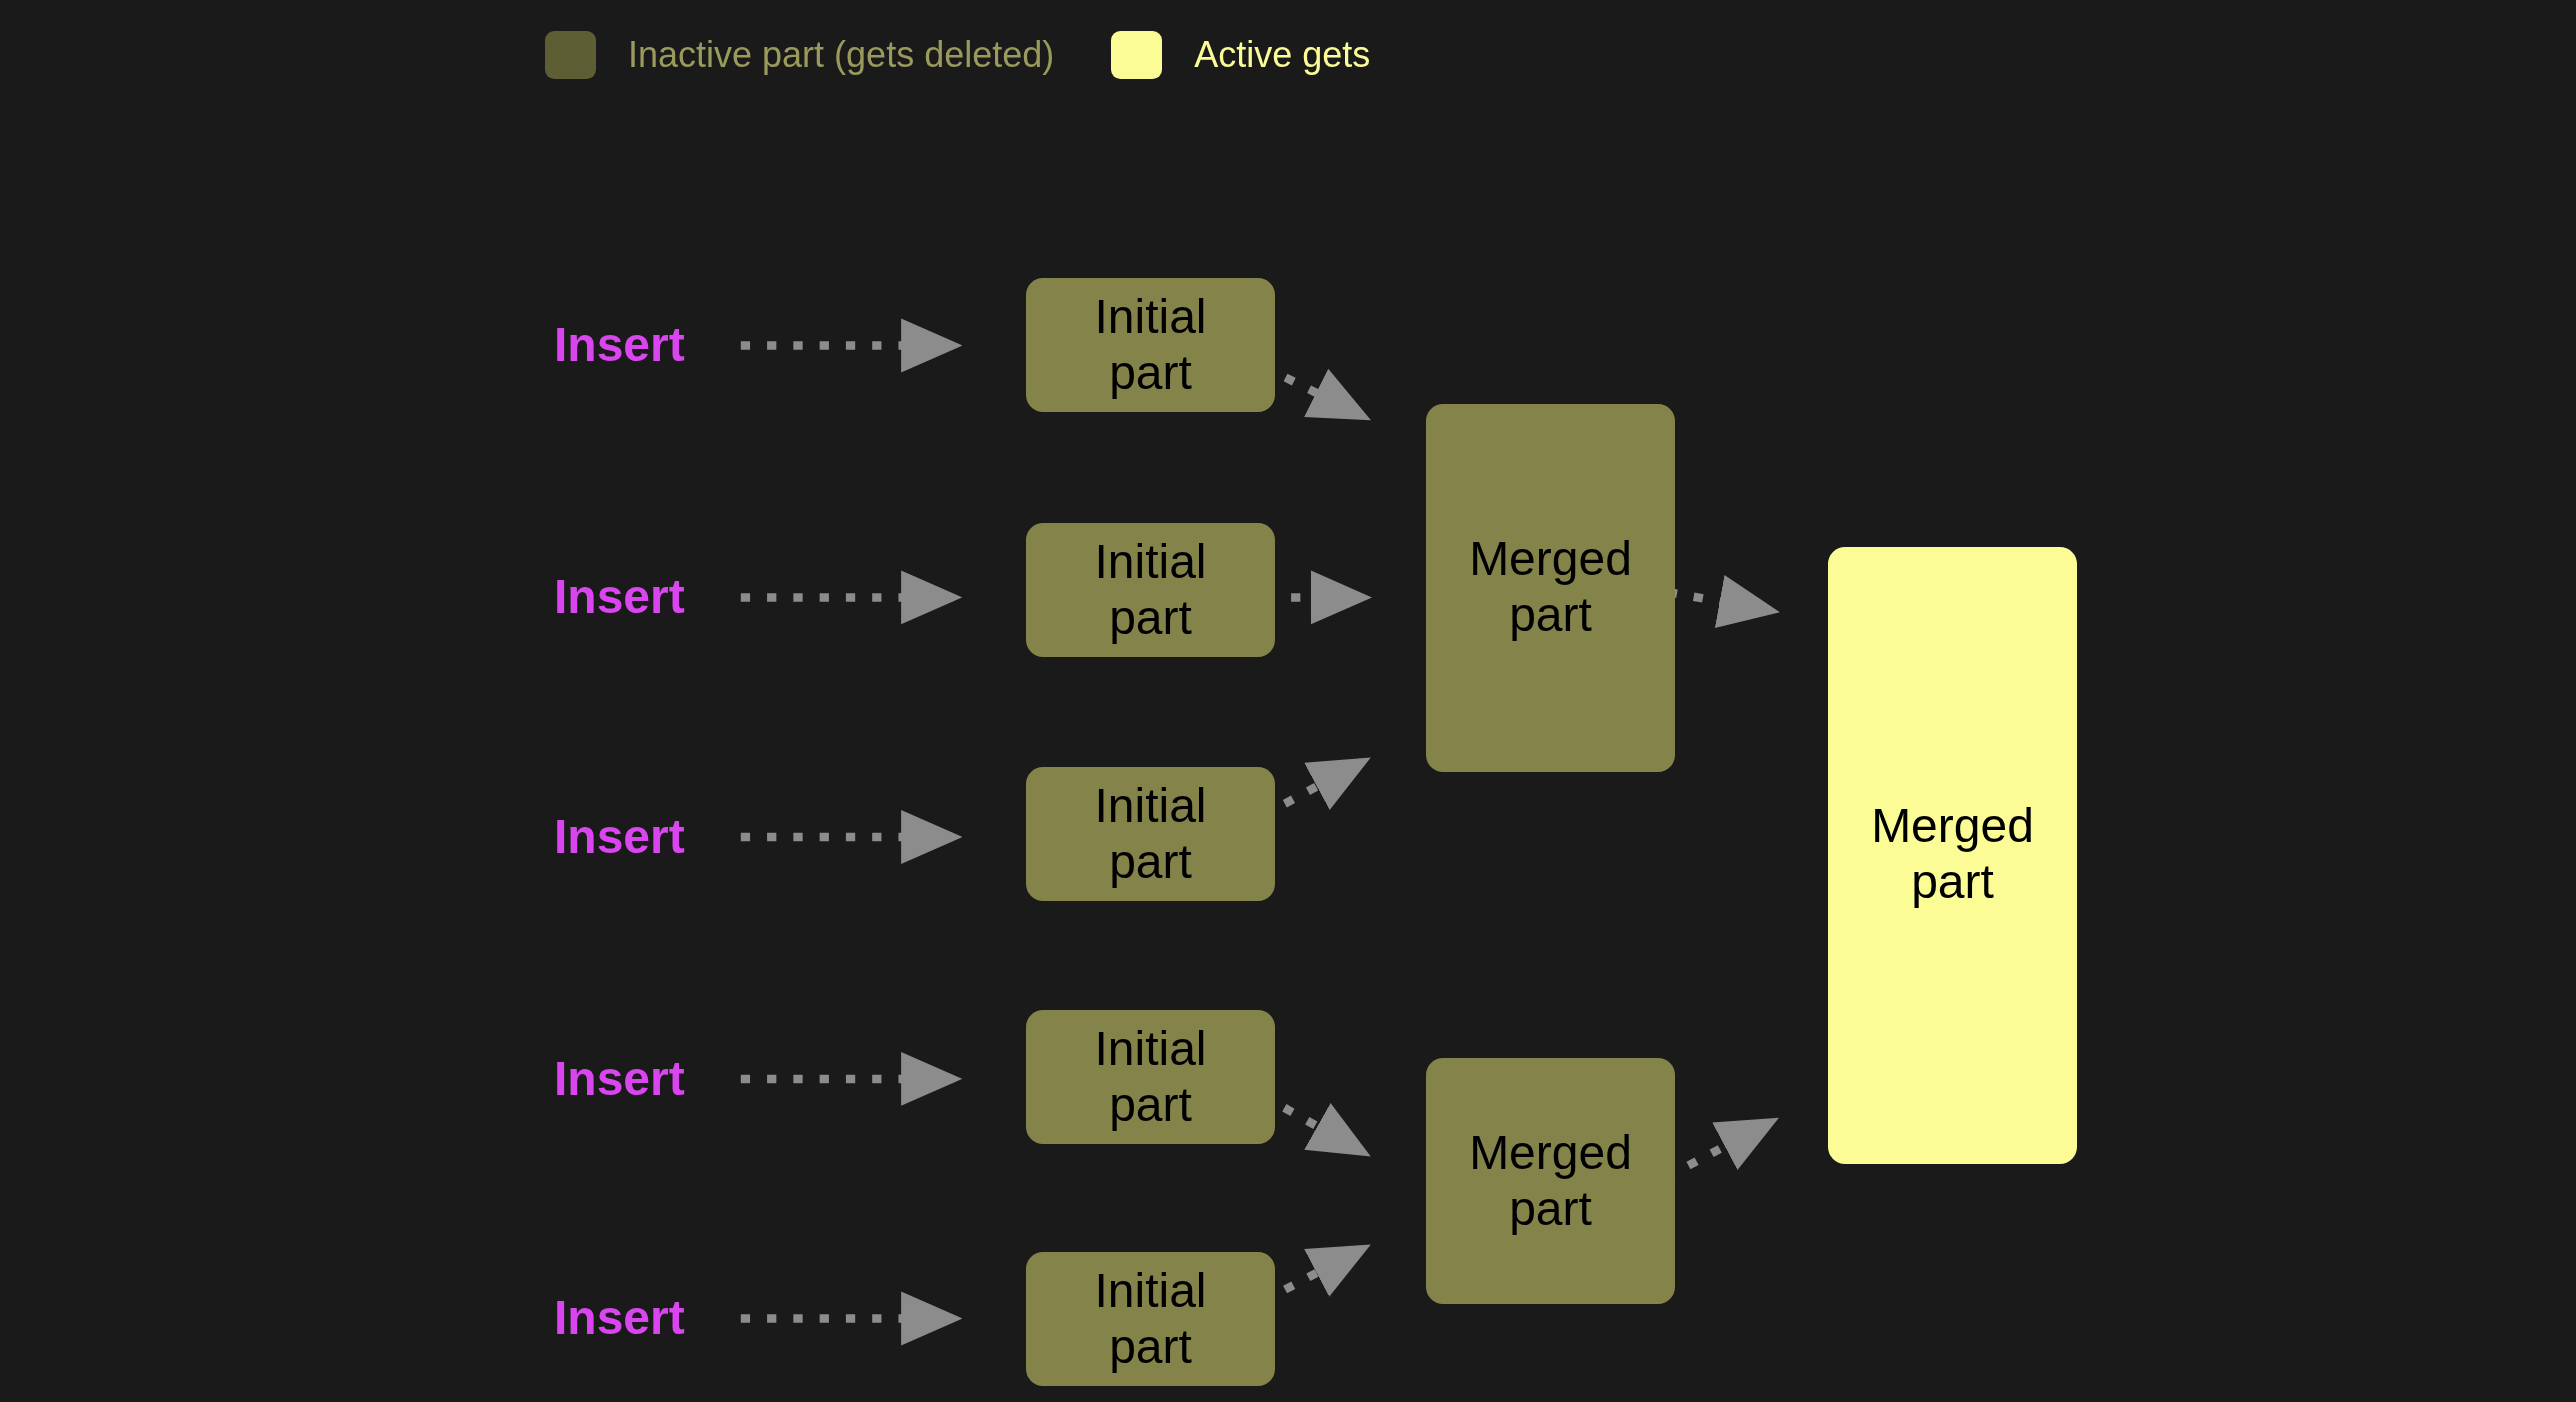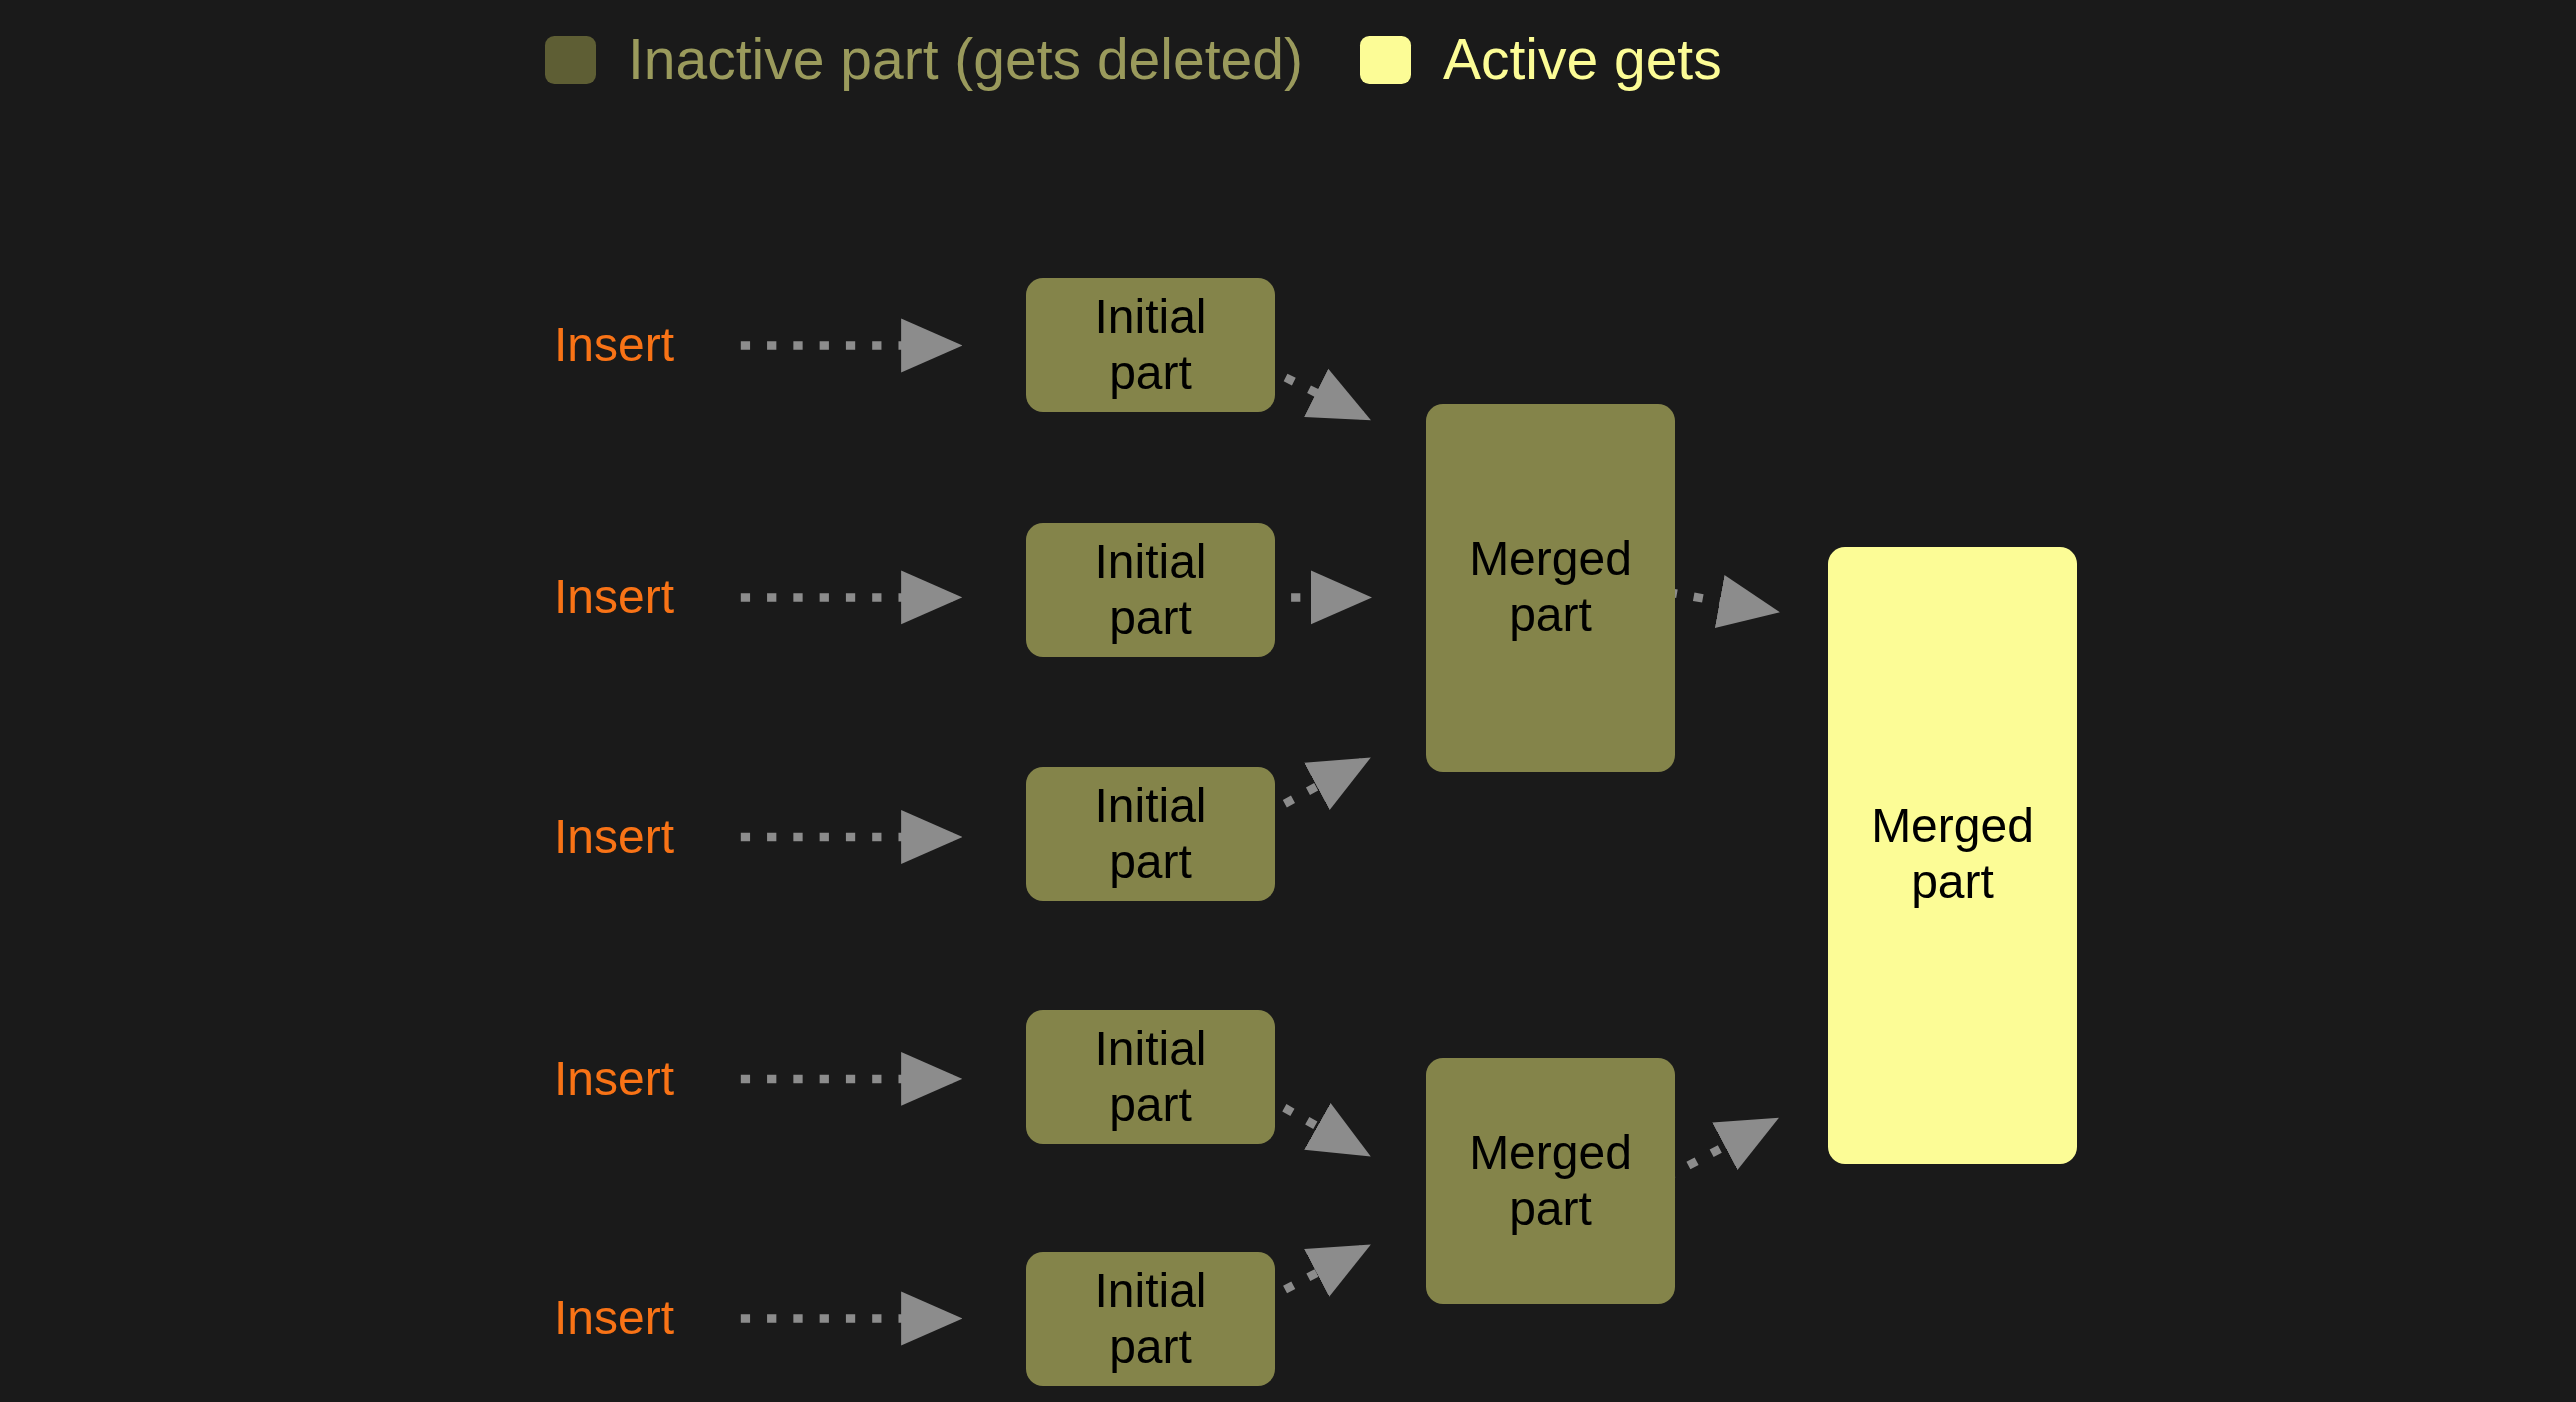--- a/index.html
+++ b/index.html
@@ -37,21 +37,21 @@
   }
   .legend-swatch {
     width: 51px;
     height: 48px;
     border-radius: 9.3px;
     flex: none;
   }
   .legend-swatch.inactive { background: #5e5e34; }
   .legend-swatch.active   { background: #fcfc96; }
   .legend-label {
-    font-size: 57px;
+    font-size: 36px;
     line-height: 1;
     white-space: nowrap;
     margin-left: 32px;
   }
   .legend-label.inactive { color: #9a9a5c; }
   .legend-label.active   { color: #fcfc96; }
   .legend-gap { width: 57px; flex: none; }
 
   
   .node {
@@ -74,24 +74,25 @@
 
   .node.merged-top .node-text,
   .node.merged-active .node-text {
     position: relative;
     top: -1.5px;
   }
 
   
   .insert-label {
     position: absolute;
-    color: #f97316;
+    color: #d946ef;
     font-size: 48px;
     line-height: 1;
     white-space: nowrap;
+    font-weight: bold;
   }
 
   
   #arrows {
     position: absolute;
     left: 0;
     top: 0;
     width: 2576px;
     height: 1402px;
     pointer-events: none;

